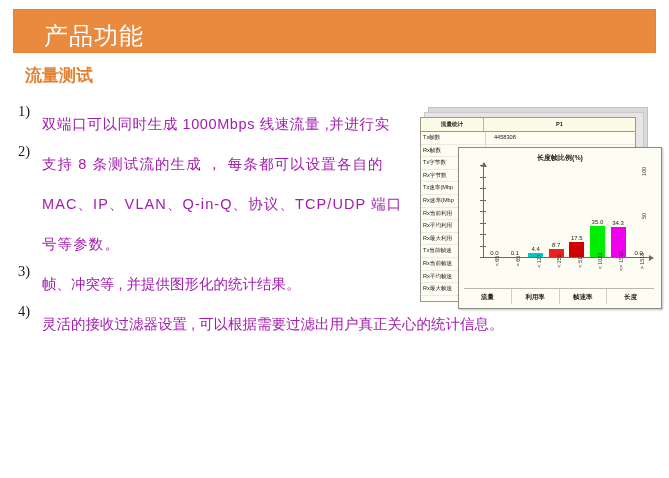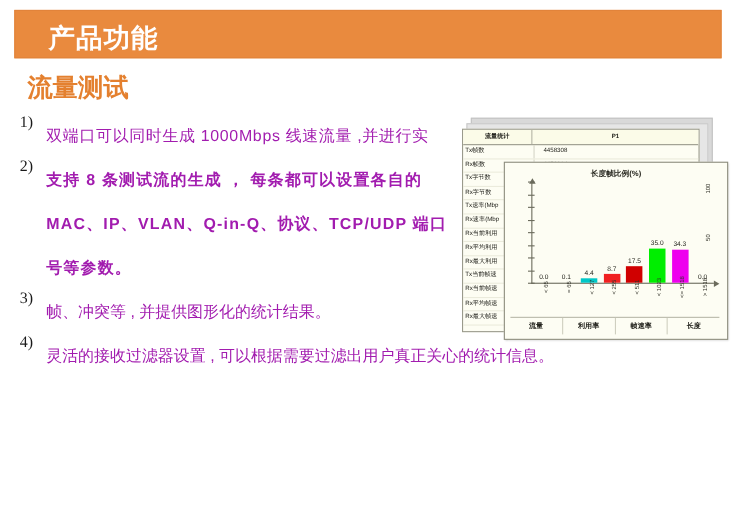--- a/index.html
+++ b/index.html
@@ -17,30 +17,30 @@
   }
   
   .header-band{
     position:absolute;left:13px;top:9px;width:643px;height:44px;
     background:#E98A3E;
     border:1px solid #E2833A;
     box-sizing:border-box;
   }
   .header-title{
     position:absolute;left:30px;top:14px;
-    font-size:24px;font-weight:bold;color:#ffffff;
+    font-size:24px;font-weight:normal;color:#ffffff;
     letter-spacing:1px;
     line-height:1;
     white-space:nowrap;
     text-align:center;
   }
   
   .subtitle{
     position:absolute;left:25px;top:64px;
-    font-size:23px;font-weight:bold;color:#E4802F;
+    font-size:17px;font-weight:bold;color:#E4802F;
     white-space:nowrap;
   }
   
   .list{
     position:absolute;left:18px;top:104px;width:634px;
   }
   .li{
     position:relative;
     font-size:14.5px;color:#1a1a1a;
     line-height:1.05;
@@ -52,21 +52,21 @@
     font-family:"Liberation Serif","DejaVu Serif",serif;
   }
   .li-body{
     margin-left:24px;
   }
   .li-line{
     font-size:14.5px;color:#a21caf;
     white-space:nowrap;
     height:40px;line-height:40px;
   }
-  .li-line.wide{letter-spacing:1.1px;font-weight:bold;}
+  .li-line.wide{letter-spacing:1.1px;}
   .li-line.wide2{letter-spacing:0.6px;}
 
   
   .shot-stack{
     position:absolute;left:420px;top:107px;width:246px;height:200px;
   }
   .win-back2{
     position:absolute;left:8px;top:0px;width:218px;height:185px;
     background:#d9d9d9;border:1px solid #c2c2c2;
   }

